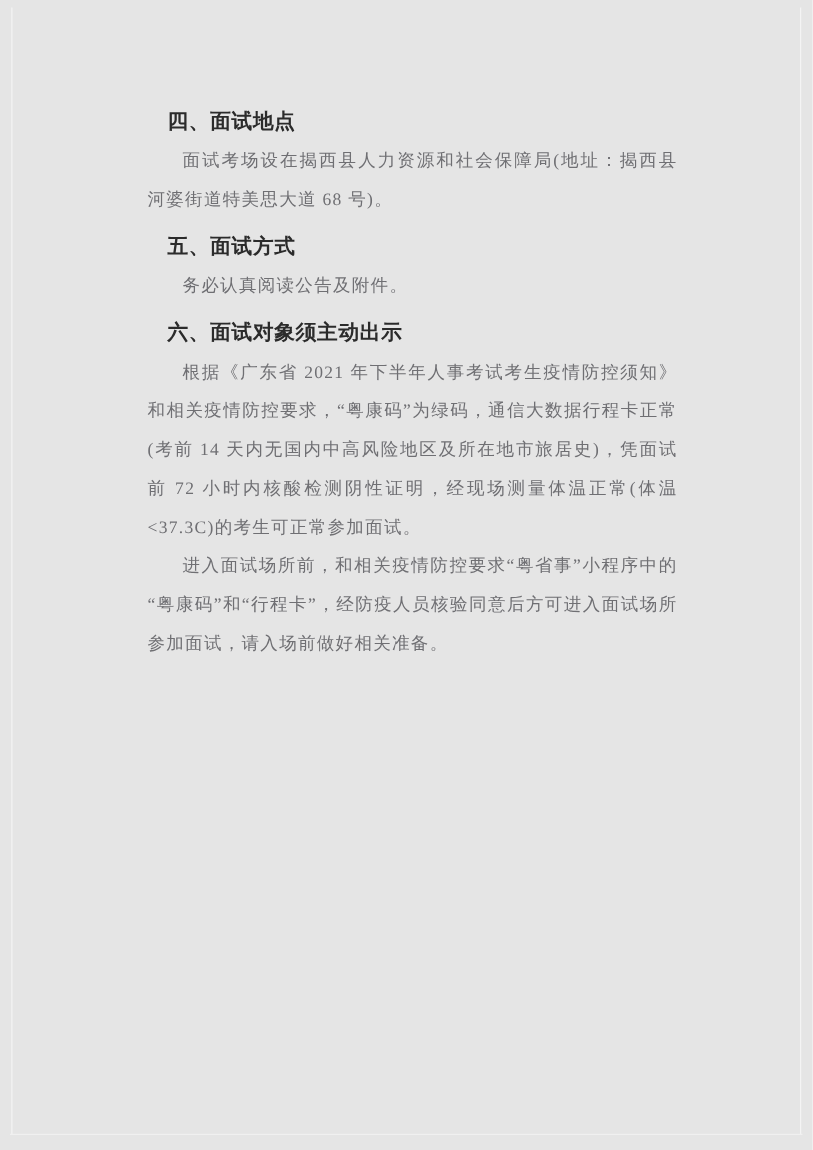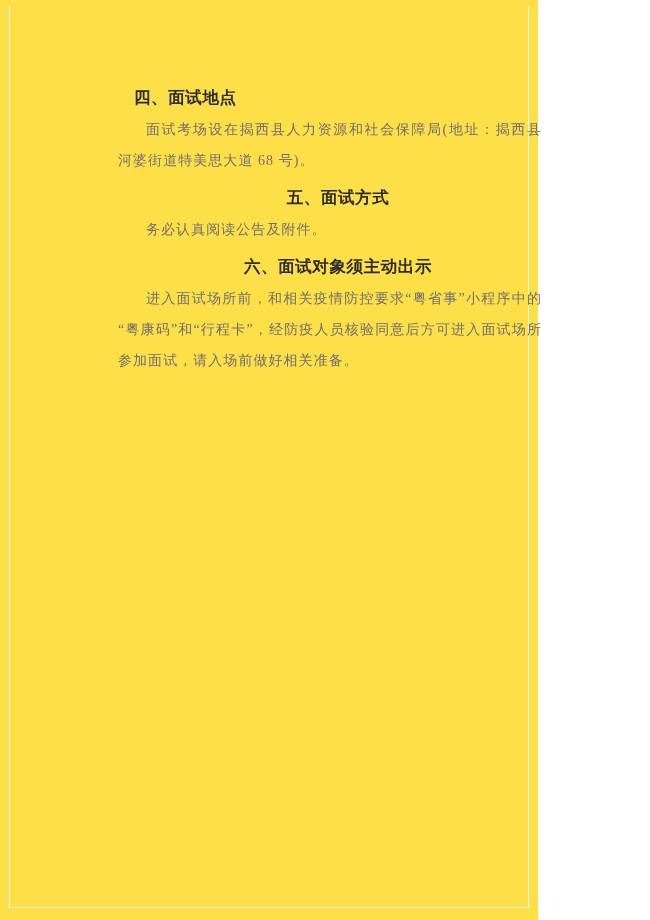--- a/index.html
+++ b/index.html
@@ -10,23 +10,23 @@
   }
   body {
     width: 650px;
     height: 920px;
     overflow: hidden;
     font-family: "Liberation Serif", "DejaVu Serif", serif;
   }
 
   .page {
     position: relative;
-    width: 538px;
+    width: 650px;
     height: 920px;
-    background: #fde047;
+    background: #e5e5e5;
     box-sizing: border-box;
   }
 
   
   .page-edge-bottom {
     position: absolute;
     left: 8px;
     right: 8px;
     bottom: 12px;
     height: 1px;
@@ -79,37 +79,38 @@
     color: #6f6f73;
     letter-spacing: 1.05px;
     text-align: justify;
     text-justify: inter-character;
     text-indent: 2em;
     font-family: "Liberation Serif", "DejaVu Serif", serif;
   }
 
   .para.tight { letter-spacing: 0.85px; }
 
-  .para + .heading { padding-top: 6px; text-align: center; }
+  .para + .heading { padding-top: 6px; }
 </style>
 </head>
 <body>
 
 <div class="page">
 
   <div class="page-edge-left"></div>
   <div class="page-edge-right"></div>
   <div class="page-edge-bottom"></div>
 
   <div class="content">
 
     <h2 class="heading">四、面试地点</h2>
     <p class="para">面试考场设在揭西县人力资源和社会保障局(地址：揭西县河婆街道特美思大道 68 号)。</p>
 
     <h2 class="heading">五、面试方式</h2>
     <p class="para">务必认真阅读公告及附件。</p>
 
     <h2 class="heading">六、面试对象须主动出示</h2>
+    <p class="para">根据《广东省 2021 年下半年人事考试考生疫情防控须知》和相关疫情防控要求，“粤康码”为绿码，通信大数据行程卡正常(考前 14 天内无国内中高风险地区及所在地市旅居史)，凭面试前 72 小时内核酸检测阴性证明，经现场测量体温正常(体温&lt;37.3C)的考生可正常参加面试。</p>
     <p class="para">进入面试场所前，和相关疫情防控要求“粤省事”小程序中的“粤康码”和“行程卡”，经防疫人员核验同意后方可进入面试场所参加面试，请入场前做好相关准备。</p>
 
 
   </div>
 </div>
 
 </body></html>

